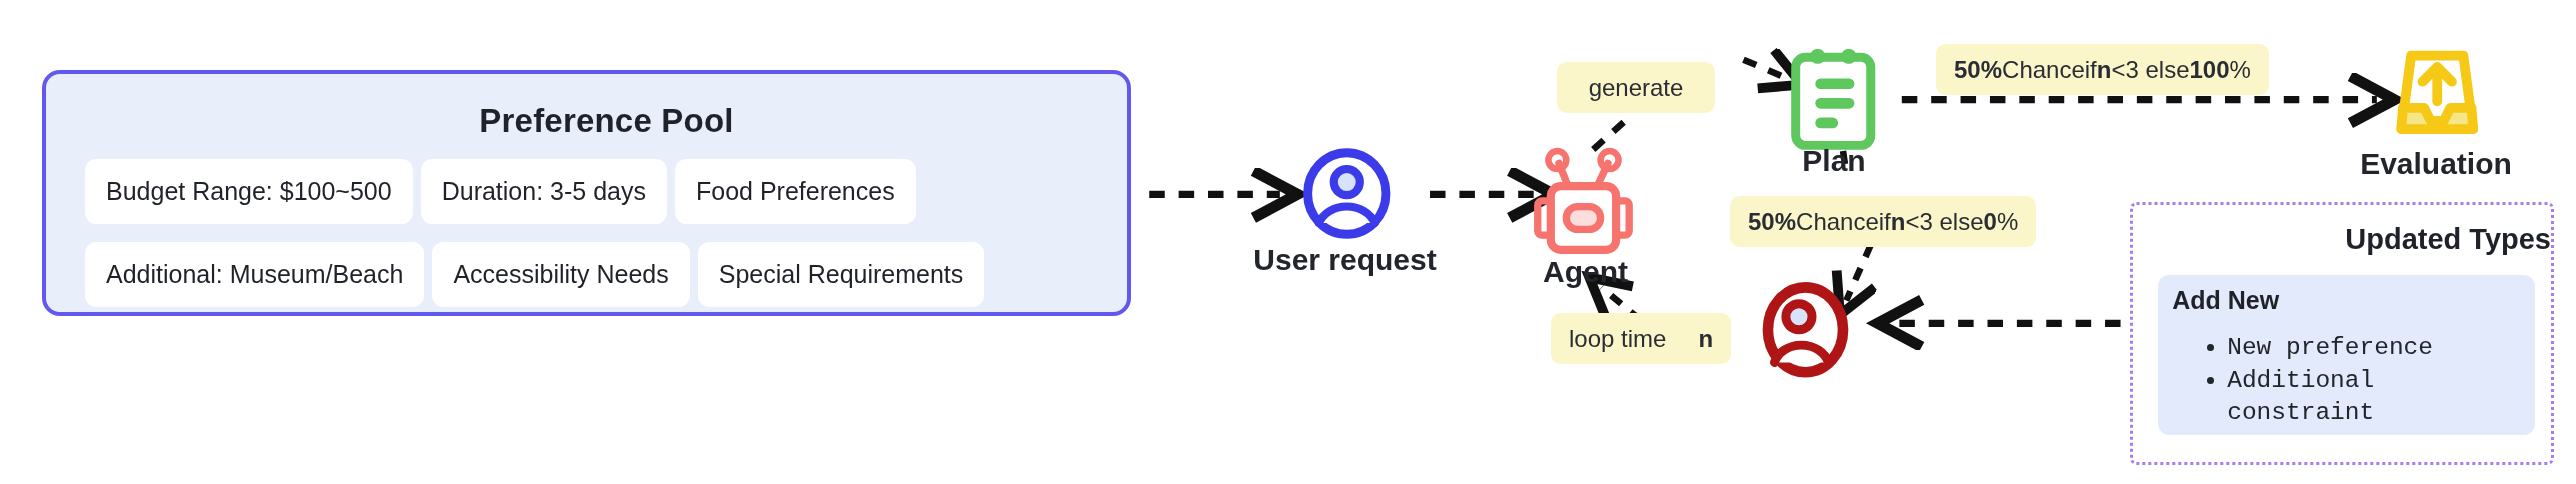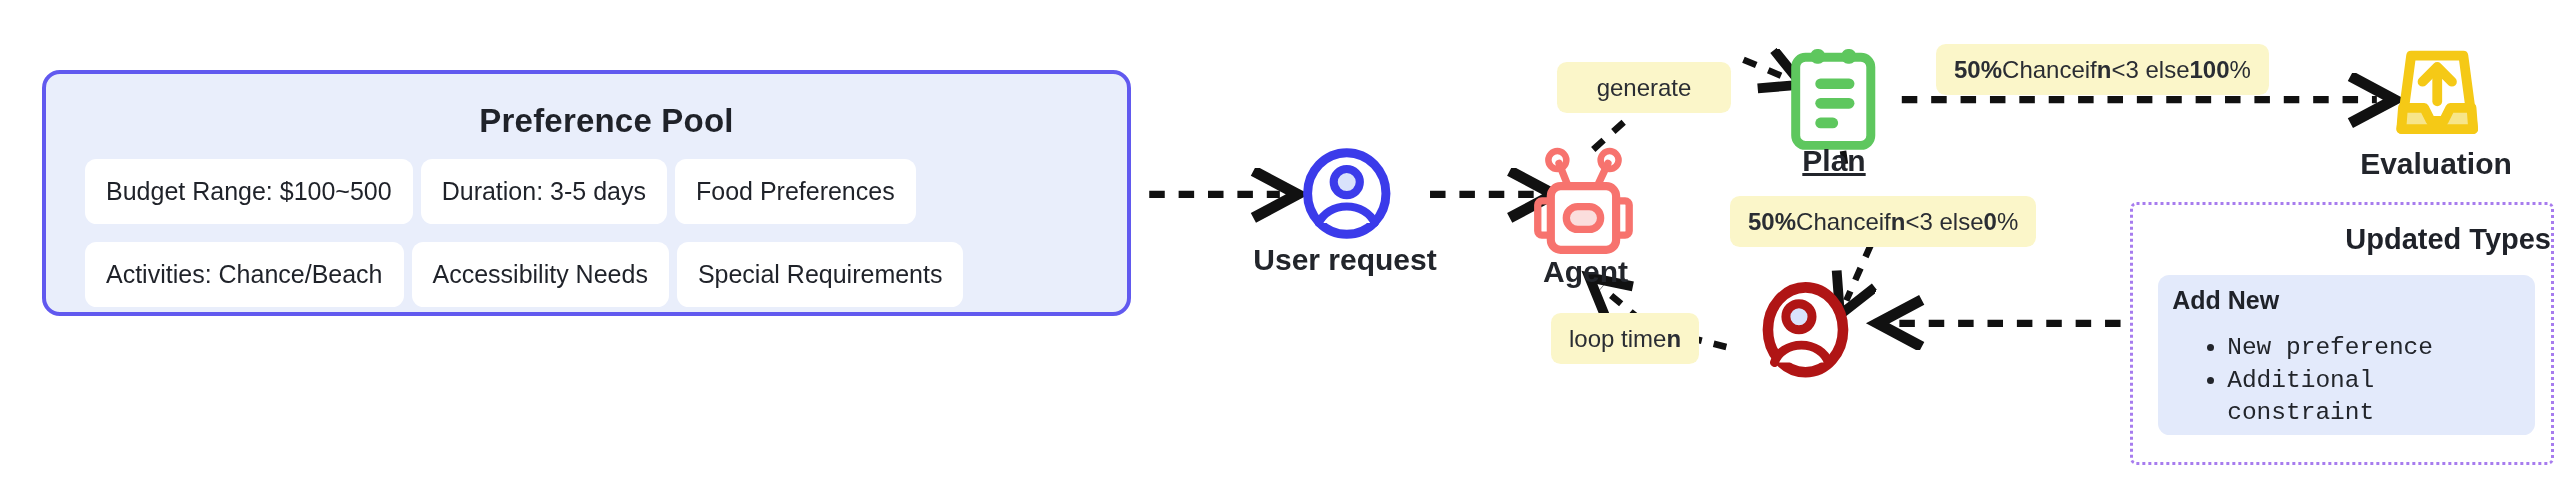--- a/index.html
+++ b/index.html
@@ -150,21 +150,21 @@
   <div id="pref-pool" class="abs">
     <div id="pref-pool-title">Preference Pool</div>
 
     <div id="chip-row-0" class="chip-row">
       <div class="chip">Budget Range: $100~500</div>
       <div class="chip">Duration: 3-5 days</div>
       <div class="chip">Food Preferences</div>
     </div>
 
     <div id="chip-row-1" class="chip-row">
-      <div class="chip">Activities: Chance/Beach</div>
+      <div class="chip">Additional: Museum/Beach</div>
       <div class="chip">Accessibility Needs</div>
       <div class="chip">Special Requirements</div>
     </div>
   </div>
 
   <svg id="overlay" viewBox="0 0 3156 594">
     <defs>
       <marker id="arrowhead" markerWidth="9" markerHeight="9" refX="4.2" refY="3.6" orient="auto" markerUnits="strokeWidth">
         <path d="M0.6,0.4 L6.6,3.6 L0.6,6.8" fill="none" stroke="#111111" stroke-width="1.5" stroke-linecap="butt" stroke-linejoin="miter"></path>
       </marker>
@@ -228,26 +228,26 @@
       <ellipse cx="52" cy="52" rx="46" ry="52" fill="#ffffff" stroke="#b01515" stroke-width="13"></ellipse>
       <circle cx="44" cy="36" r="16" fill="#d9e2fb" stroke="#b01515" stroke-width="11"></circle>
       <path d="M 14,92 A 34 28 0 0 1 80,92" fill="#ffffff" stroke="#b01515" stroke-width="11" stroke-linecap="round"></path>
     </g>
   </svg>
 
   <div class="node-label" style="left:1247px; top:243px; width:196px;">User request</div>
 
   <div class="node-label" style="left:1512px; top:255px; width:147px;">Agent</div>
 
-  <div class="node-label" style="left:1773px; top:144px; width:122px;text-decoration:underline;">Plan</div>
+  <div class="node-label" style="left:1773px; top:144px; width:122px;">Plan</div>
 
   <div class="node-label" style="left:2326px; top:147px; width:220px;">Evaluation</div>
 
 
-  <div class="pill" style="left:1557px; top:62px; width:174px;">generate</div>
+  <div class="pill" style="left:1557px; top:62px; width:158px;">generate</div>
 
   <div class="pill" id="pill-plan-eval" style="left:1936px; top:44px;">
       <b>50%</b>
       <span> Chance </span>
       <span> if </span>
       <b>n</b>
       <span>&lt;3 else </span>
       <b>100</b>
       <span>%</span>
     </div>
@@ -255,21 +255,21 @@
   <div class="pill" id="pill-plan-adapt" style="left:1730px; top:196px;">
       <b>50%</b>
       <span> Chance </span>
       <span> if </span>
       <b>n</b>
       <span>&lt;3 else </span>
       <b>0</b>
       <span>%</span>
     </div>
 
-  <div class="pill" id="pill-loop-time" style="left:1551px; top:313px;">
+  <div class="pill" id="pill-loop-time" style="left:1551px; top:313px;gap:32px;">
       <span>loop time </span>
       <b>n</b>
     </div>
 
   <div id="updated-types">
     <div id="updated-types-title">Updated Types</div>
     <div id="add-new-box">
       <div id="add-new-title">Add New</div>
       <ul id="add-new-list">
         <li>New preference</li>

